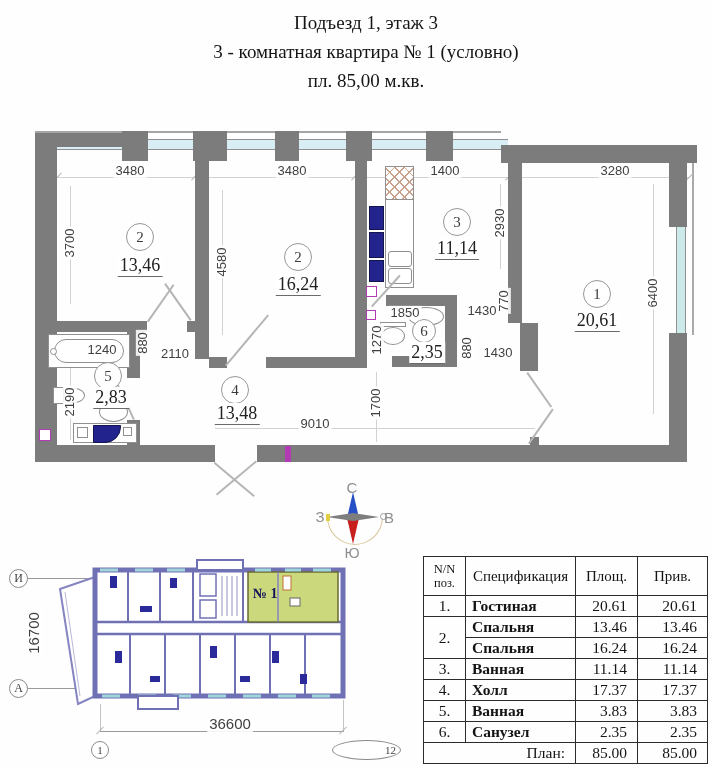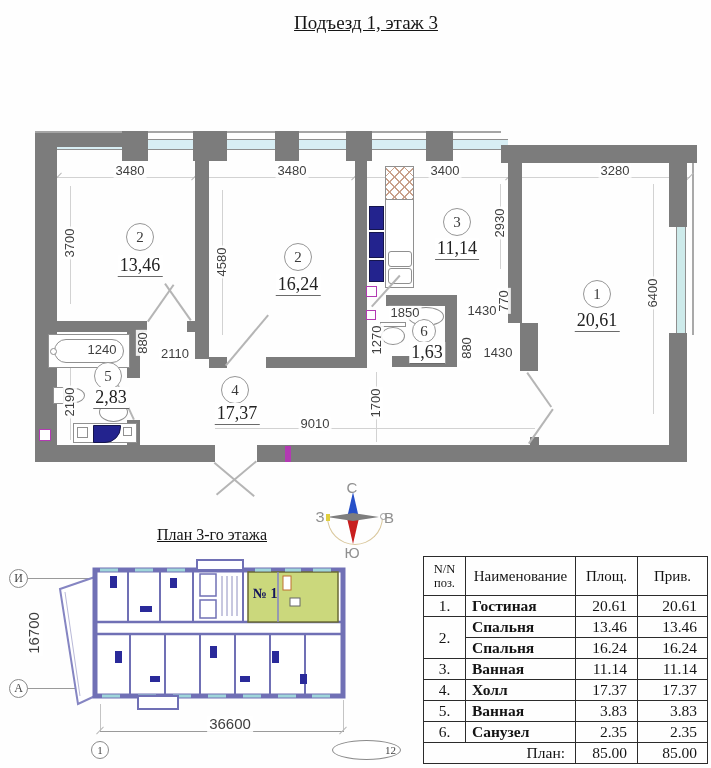--- a/index.html
+++ b/index.html
@@ -1,20 +1,20 @@
 <!DOCTYPE html>
 <html><head>
 <meta charset="utf-8">
 <style>
   html,body{margin:0;padding:0;background:#fff;}
   #page{position:relative;width:711px;height:768px;background:#fefefe;overflow:hidden;
         font-family:"Liberation Serif",serif;color:#1b1b1b;}
   
   .hdr{position:absolute;left:20px;top:8px;width:692px;text-align:center;}
-  .hdr div{font:19px/29px "Liberation Serif",serif;color:#151515;text-decoration:underline;}
+  .hdr div{font:19px/29px "Liberation Serif",serif;color:#151515;}
   
   .w{position:absolute;background:#7c7c7c;z-index:2;}
   .glz{position:absolute;background:#d8eef4;border-top:1px solid #8f8f8f;border-bottom:1px solid #8f8f8f;z-index:1;}
   .glzv{position:absolute;background:#cdeaea;border-left:1px solid #8f8f8f;border-right:1px solid #8f8f8f;z-index:1;}
   .ln{position:absolute;background:#d2d2d2;z-index:0;}
   .tick{position:absolute;width:10px;height:1px;background:#b9b9b9;transform:rotate(-45deg);z-index:1;}
   .door{position:absolute;height:1.5px;background:#b5b5b5;transform-origin:0 0;z-index:3;}
   .shaft{position:absolute;background:#23238e;border:1px solid #15154d;z-index:3;}
   .mg{position:absolute;border:1.5px solid #b23ab2;background:#fff;z-index:3;}
   .fx{position:absolute;border:1.3px solid #909090;background:#fff;z-index:2;box-sizing:border-box;}
@@ -50,20 +50,22 @@
   #spec td.num{text-align:right;padding-right:10px;}
   #spec td.totlbl{text-align:right;padding-right:10px;}
 </style>
 </head>
 <body>
 
 <div id="page">
 
   <div class="hdr">
     <div>Подъезд 1, этаж 3</div>
+    <div>3 - комнатная квартира № 1 (условно)</div>
+    <div>пл. 85,00 м.кв.</div>
   </div>
 
   <div>
 
     <div class="ln" style="left:35px;top:131px;width:466px;height:2px;background:#a5a5a5;"></div>
     <div class="glz" style="left:57px;top:139px;width:451px;height:9px;"></div>
     <div class="glzv" style="left:676px;top:227px;width:8px;height:106px;"></div>
     <div class="ln" style="left:692px;top:163px;width:2px;height:172px;background:#a9a9a9;"></div>
 
     <div class="w" style="left:35px;top:133px;width:22px;height:329px;"></div>
@@ -143,21 +145,21 @@
     <div class="ln" style="left:215px;top:428px;width:320px;height:1px;"></div>
     <div class="ln" style="left:376px;top:372px;width:1px;height:70px;"></div>
     <div class="tick" style="left:53px;top:176px;"></div>
     <div class="tick" style="left:190px;top:176px;"></div>
     <div class="tick" style="left:350px;top:176px;"></div>
     <div class="tick" style="left:504px;top:176px;"></div>
     <div class="tick" style="left:685px;top:176px;"></div>
 
     <div class="dim" style="left:130px;top:171px;">3480</div>
     <div class="dim" style="left:292px;top:171px;">3480</div>
-    <div class="dim" style="left:445px;top:171px;">3400</div>
+    <div class="dim" style="left:445px;top:171px;">1400</div>
     <div class="dim" style="left:615px;top:171px;">3280</div>
     <div class="dim v" style="left:70px;top:243px;">3700</div>
     <div class="dim v" style="left:222px;top:262px;">4580</div>
     <div class="dim v" style="left:500px;top:223px;">2930</div>
     <div class="dim v" style="left:653px;top:293px;">6400</div>
     <div class="dim v" style="left:70px;top:402px;">2190</div>
     <div class="dim" style="left:102px;top:350px;">1240</div>
     <div class="dim v" style="left:143px;top:343px;">880</div>
     <div class="dim" style="left:175px;top:354px;">2110</div>
     <div class="dim" style="left:405px;top:313px;">1850</div>
@@ -171,42 +173,41 @@
 
     <div class="rnum" style="left:597px;top:294px;">1</div>
     <div class="rarea" style="left:597px;top:321px;">20,61</div>
     <div class="rnum" style="left:140px;top:237px;">2</div>
     <div class="rarea" style="left:140px;top:266px;">13,46</div>
     <div class="rnum" style="left:298px;top:257px;">2</div>
     <div class="rarea" style="left:298px;top:285px;">16,24</div>
     <div class="rnum" style="left:457px;top:222px;">3</div>
     <div class="rarea" style="left:457px;top:249px;">11,14</div>
     <div class="rnum" style="left:235px;top:390px;">4</div>
-    <div class="rarea" style="left:237px;top:414px;">17,37</div>
+    <div class="rarea" style="left:237px;top:414px;">13,48</div>
     <div class="rnum" style="left:108px;top:376px;">5</div>
     <div class="rarea" style="left:111px;top:398px;">2,83</div>
     <div class="rnum" style="left:424px;top:331px;width:22px;height:22px;">6</div>
-    <div class="rarea" style="left:427px;top:353px;">1,63</div>
+    <div class="rarea" style="left:427px;top:353px;">2,35</div>
   </div>
 
   <div>
     <div class="cletter" style="left:352px;top:487px;">С</div>
     <div class="cletter" style="left:352px;top:552px;">Ю</div>
     <div class="cletter" style="left:320px;top:516px;">З</div>
     <div class="cletter" style="left:389px;top:517px;">В</div>
     <div class="tri" style="left:347px;top:492px;border-left:6px solid transparent;border-right:6px solid transparent;border-bottom:26px solid #2750c8;"></div>
     <div class="tri" style="left:347px;top:518px;border-left:6px solid transparent;border-right:6px solid transparent;border-top:26px solid #c81e1e;"></div>
     <div class="tri" style="left:327px;top:513px;border-top:4px solid transparent;border-bottom:4px solid transparent;border-right:26px solid #7e7e7e;"></div>
     <div class="tri" style="left:353px;top:513px;border-top:4px solid transparent;border-bottom:4px solid transparent;border-left:26px solid #7e7e7e;"></div>
     <div class="carc" style="left:327px;top:517px;width:54px;height:27px;"></div>
     <div style="position:absolute;left:326px;top:514px;width:4px;height:7px;background:#e0cf3f;z-index:3;"></div>
     <div style="position:absolute;left:380px;top:513px;width:5px;height:5px;border:1px solid #9a9a9a;border-radius:50%;background:#fff;z-index:3;"></div>
   </div>
 
-  <div class="subtitle" style="left:132px;top:526px;width:160px;">План 3-го этажа</div>
 
   <svg style="position:absolute;left:50px;top:556px;z-index:2;" width="300" height="170" viewBox="0 0 300 170">
 
     <polygon points="10,33 45,21 45,140 28,148" fill="#ffffff" stroke="#8585c2" stroke-width="2"></polygon>
     <line x1="15" y1="36" x2="30" y2="140" stroke="#b9b9d8" stroke-width="1"></line>
 
     <rect x="45" y="14" width="248" height="126" fill="#ffffff" stroke="#7070b5" stroke-width="5"></rect>
     <rect x="147" y="4" width="46" height="10" fill="#ffffff" stroke="#7070b5" stroke-width="2"></rect>
 
     <line x1="45" y1="66" x2="293" y2="66" stroke="#7070b5" stroke-width="2.5"></line>
@@ -268,21 +269,21 @@
         <col style="width:110px">
         <col style="width:62px">
         <col style="width:70px">
       </colgroup>
     <tbody>
         <tr>
       <th class="poshdr">
         <div>N/N</div>
         <div>поз.</div>
       </th>
-      <th>Наименование</th>
+      <th>Спецификация</th>
       <th>Площ.</th>
       <th>Прив.</th>
     </tr>
     <tr>
       <td class="pos">1.</td>
       <td class="nm">Гостиная</td>
       <td class="num">20.61</td>
       <td class="num">20.61</td>
     </tr>
     <tr>

